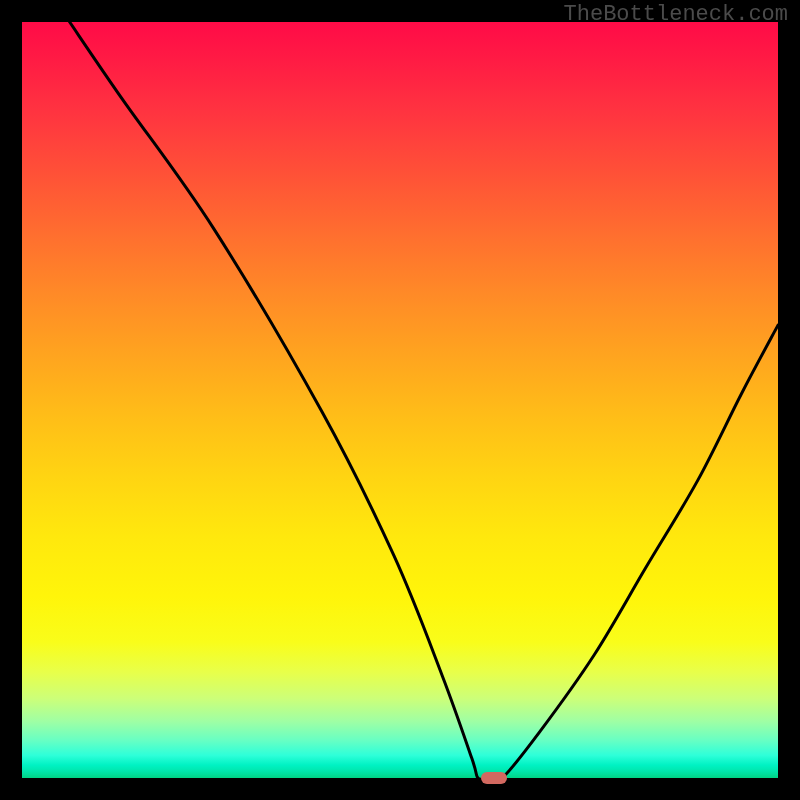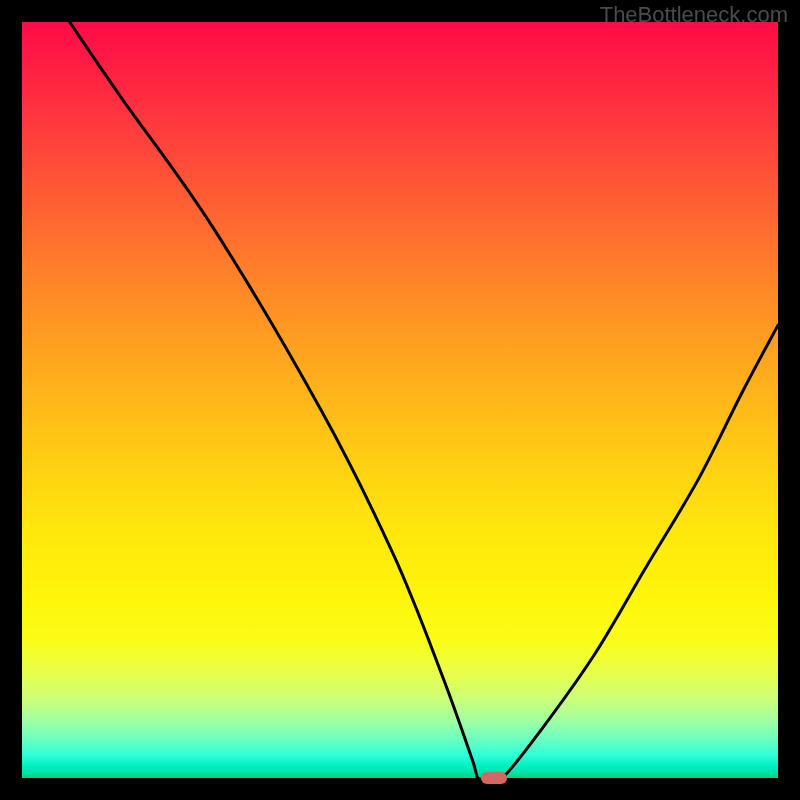--- a/index.html
+++ b/index.html
@@ -64,21 +64,21 @@
     position: absolute;
     width: 26px;
     height: 13px;
     border-radius: 7px;
     background: #d26960;
   }
   .attribution {
     position: absolute;
     top: 2px;
     right: 12px;
-    font-family: Liberation Sans, sans-serif;
+    font-family: Liberation Mono, monospace;
     font-size: 22px;
     color: #4b4b4b;
     font-weight: 400;
     margin-left: 15px;
   }
 </style>
 </head>
 <body>
 
 <div class="container">

